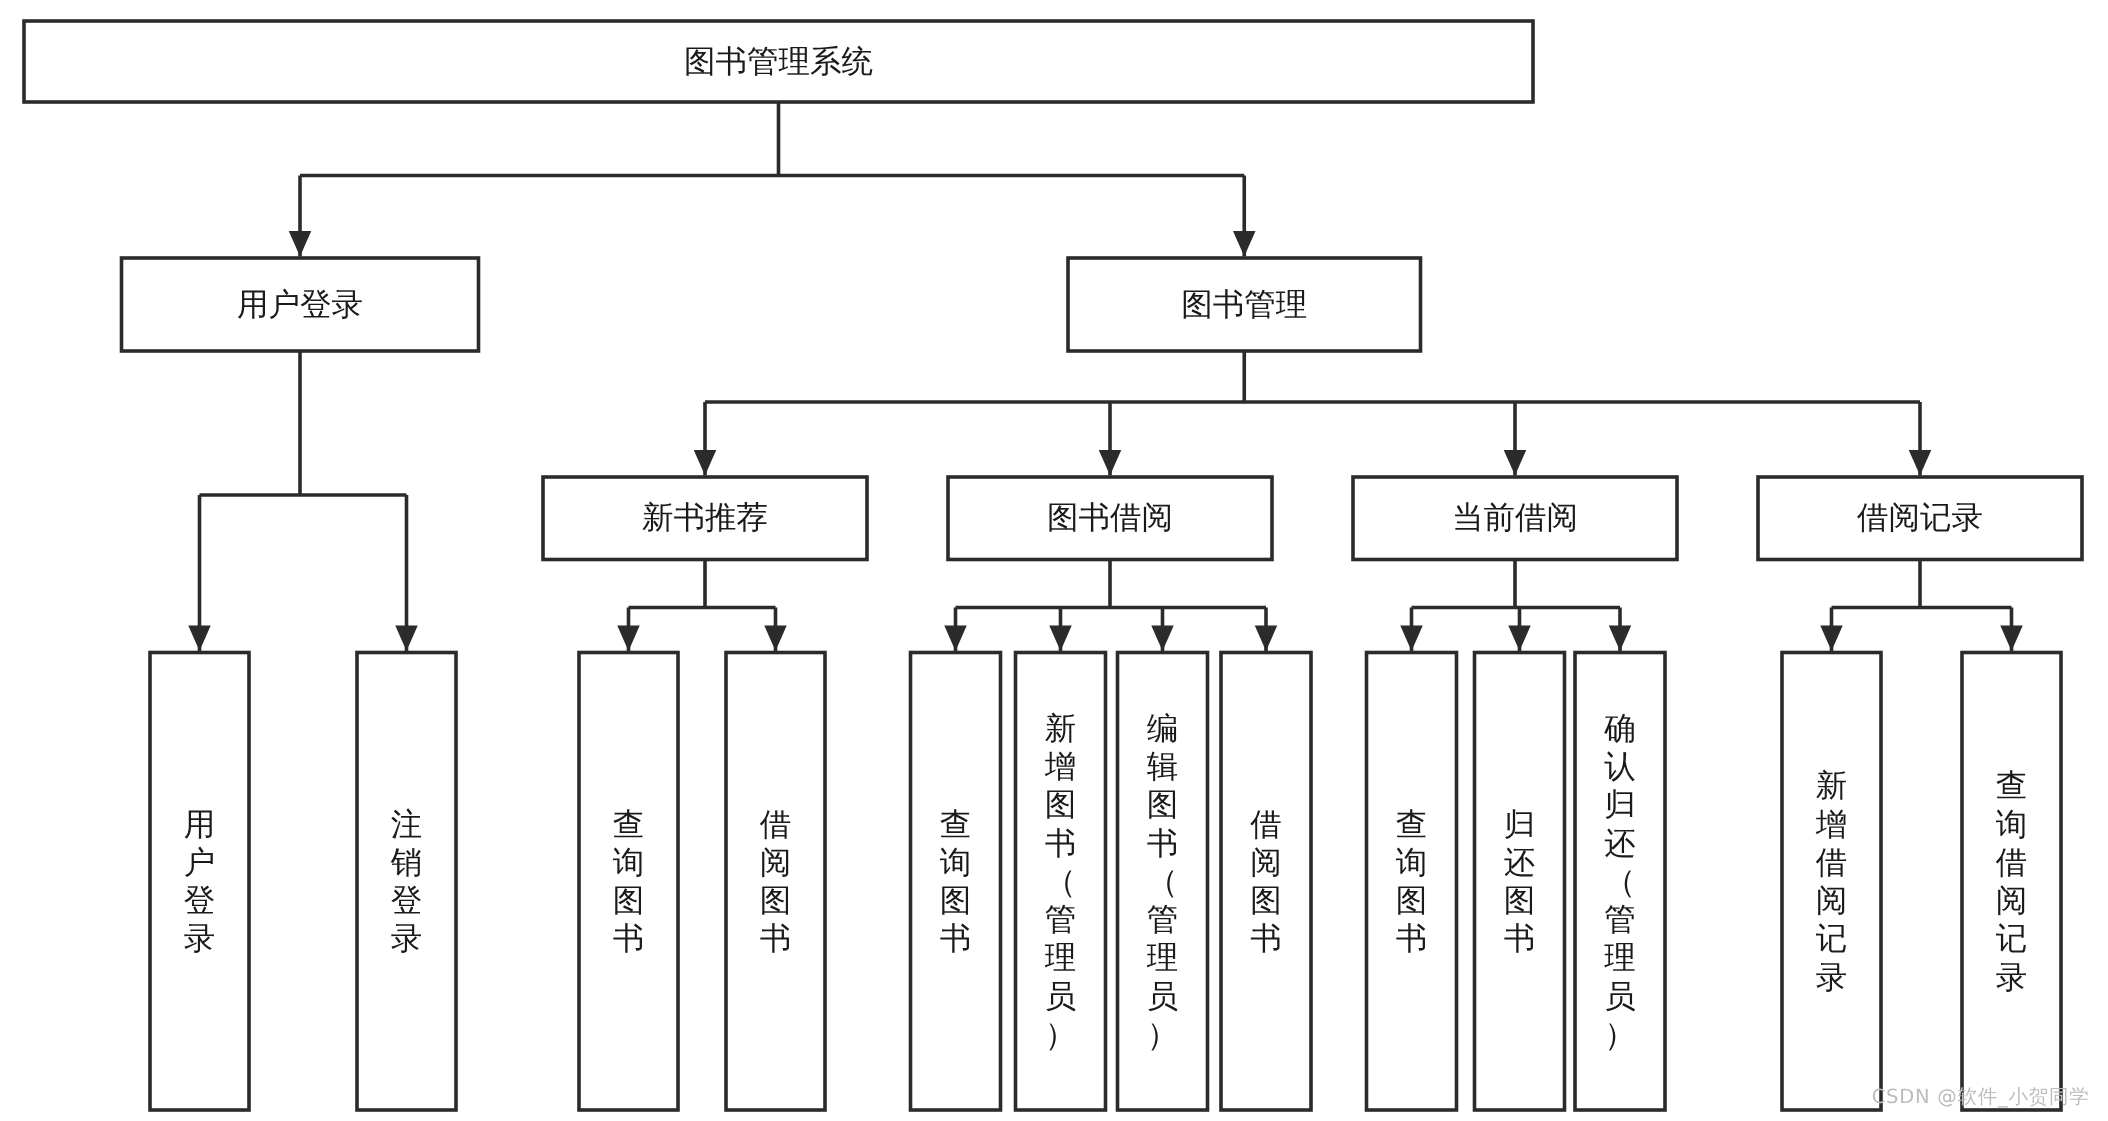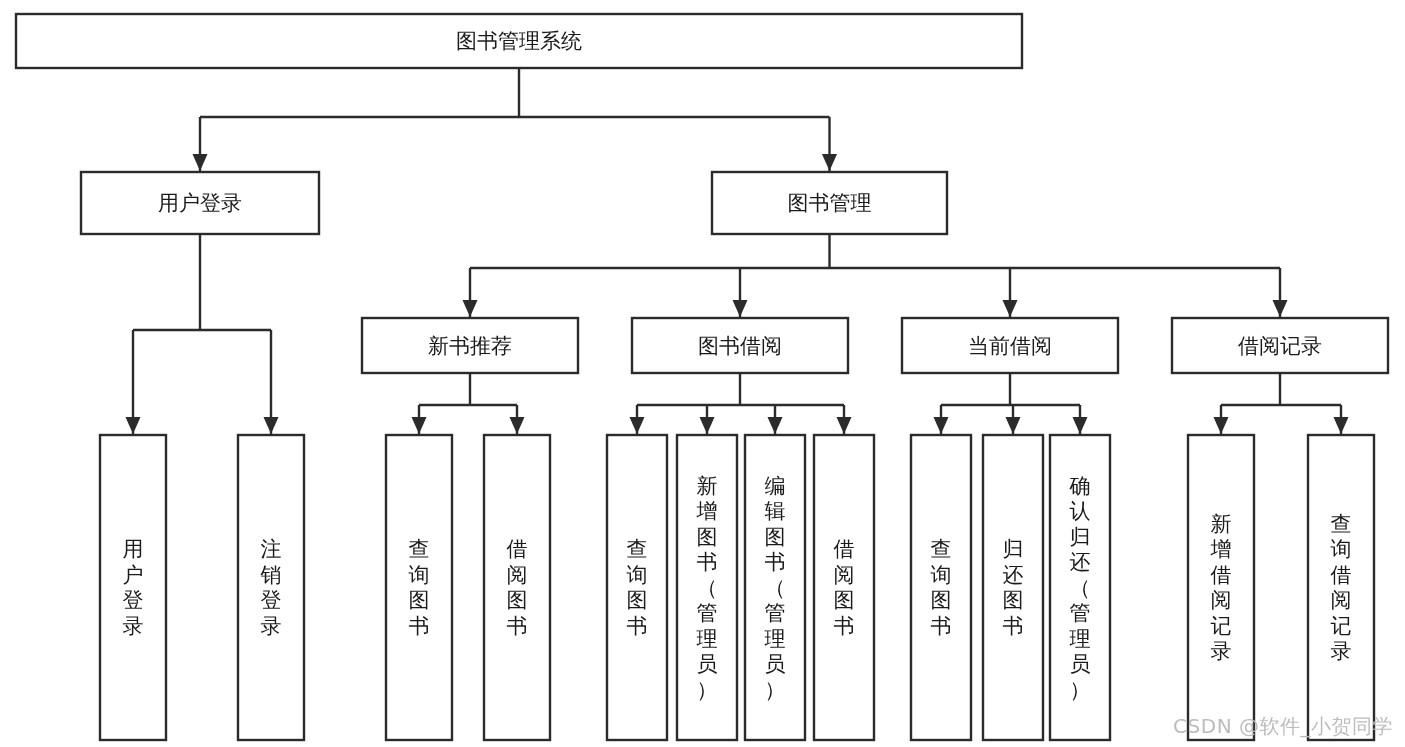--- a/index.html
+++ b/index.html
@@ -50,21 +50,21 @@
     fill: #1a1a1a;
     font-family: "DejaVu Sans", "Liberation Sans", sans-serif;
     font-size: 21px;
     text-anchor: middle;
   }
   .watermark {
     position: absolute;
     right: 12px;
     bottom: 7px;
     font-family: "DejaVu Sans", "Liberation Sans", sans-serif;
-    font-size: 20px;
+    font-size: 13px;
     color: #bcbcbc;
     letter-spacing: 0.5px;
     white-space: nowrap;
     pointer-events: none;
   }
 </style>
 </head>
 <body>
 
 <div id="stage">

